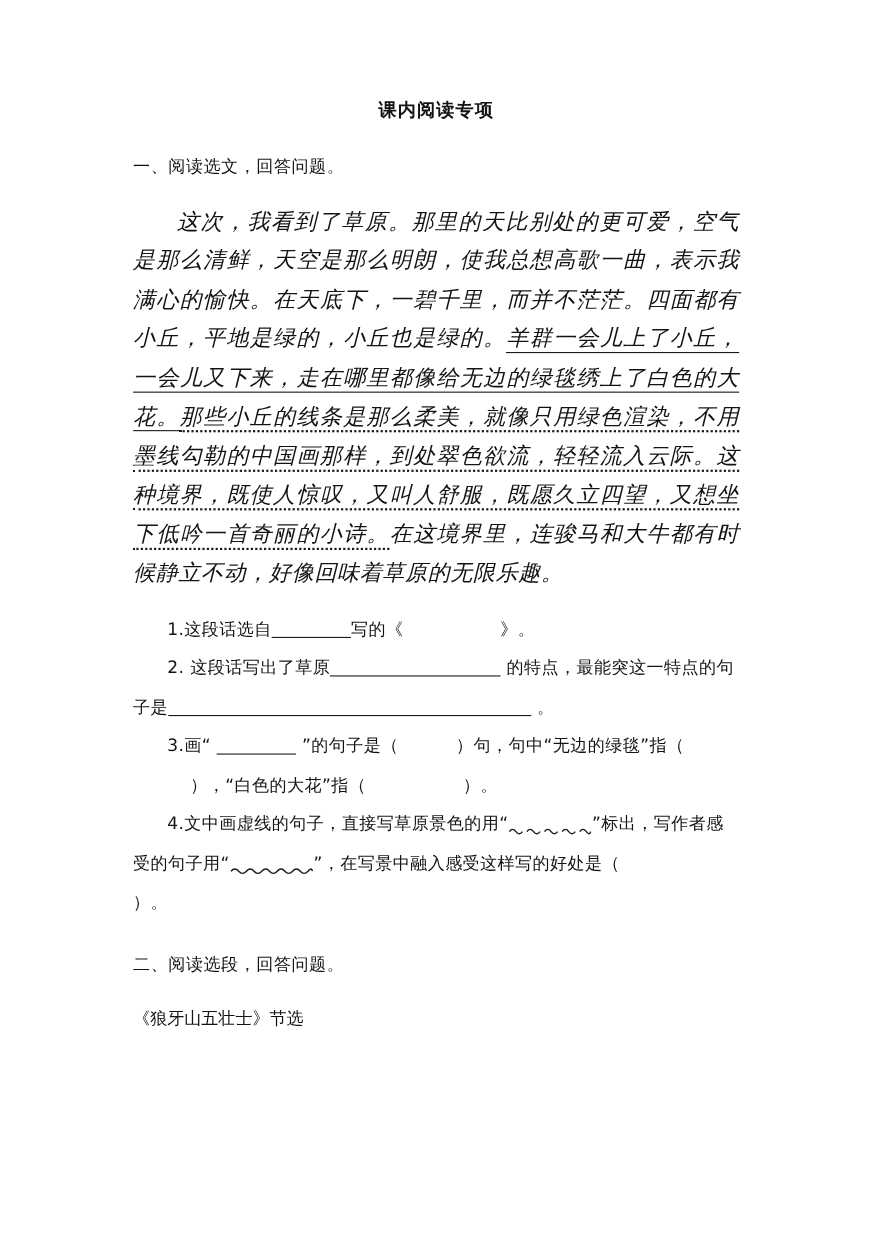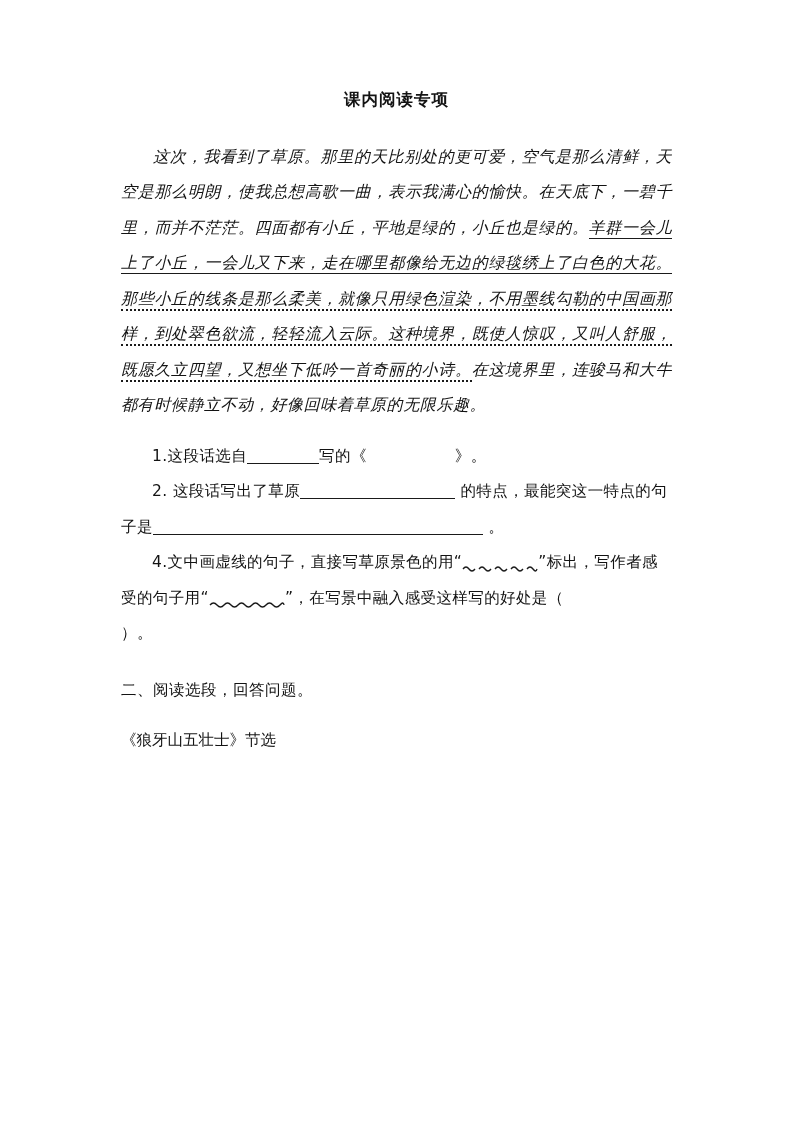--- a/index.html
+++ b/index.html
@@ -43,21 +43,21 @@
     letter-spacing: .5px;
     line-height: 1.6;
     margin: 0 0 20px 0;
     color: #131313;
   }
 
   
   .passage {
     font-family: "DejaVu Serif", "Liberation Serif", serif;
     font-style: italic;
-    font-size: 16px;
+    font-size: 20px;
     line-height: 35.5px;
     letter-spacing: .6px;
     text-align: justify;
     text-justify: inter-character;
     margin: 0 0 6px 0;
     text-indent: 2em;
     color: #131313;
   }
 
   .q {
@@ -116,29 +116,31 @@
   }
   .wavy svg { position: absolute; left: 0; bottom: -1px; }
 </style>
 </head>
 <body>
 
 <div class="page">
 
   <h1 class="doc-title">课内阅读专项</h1>
 
+  <p class="sec-head">一、阅读选文，回答问题。</p>
 
   <p class="passage"><span>这次，我看到了草原。那里的天比别处的更可爱，空气是那么清鲜，天空是那么明朗，使我总想高歌一曲，表示我满心的愉快。在天底下，一碧千里，而并不茫茫。四面都有小丘，平地是绿的，小丘也是绿的。</span><span class="u-solid">羊群一会儿上了小丘，一会儿又下来，走在哪里都像给无边的绿毯绣上了白色的大花。</span><span class="u-dot">那些小丘的线条是那么柔美，就像只用绿色渲染，不用墨线勾勒的中国画那样，到处翠色欲流，轻轻流入云际。这种境界，既使人惊叹，又叫人舒服，既愿久立四望，又想坐下低吟一首奇丽的小诗。</span><span>在这境界里，连骏马和大牛都有时候静立不动，好像回味着草原的无限乐趣。</span></p>
 
   <div class="gap-sm"></div>
 
   <p class="q"><span>1.</span><span>这段话选自</span><span class="blank b-sm"></span><span>写的《</span><span class="paren-gap wide"></span><span>》。</span></p>
 
   <p class="q"><span>2.</span>&nbsp;<span>这段话写出了草原</span><span class="blank b-lg"></span>&nbsp;<span>的特点，最能突这一特点的句子是</span><span class="blank b-xl"></span>&nbsp;<span>。</span></p>
 
+  <p class="q"><span>3.</span><span>画“</span>&nbsp;<span class="blank b-sm"></span>&nbsp;<span>”的句子是（</span><span class="paren-gap"></span><span class="kai">）句，句中“无边的绿毯”指（</span><span class="paren-gap"></span><span class="kai">），“白色的大花”指（</span><span class="paren-gap wide"></span><span class="kai">）。</span></p>
 
   <p class="q"><span>4.</span><span>文中画虚线的句子，直接写草原景色的用“</span><span class="wavy"><svg width="76" height="8" viewBox="0 0 76 8">
           <path d="M1 5 Q4 1 7 5 T13 5" stroke="#1a1a1a" stroke-width="1.3" fill="none"></path>
           <path d="M17 5 Q20 1 23 5 T29 5" stroke="#1a1a1a" stroke-width="1.3" fill="none"></path>
           <path d="M33 5 Q36 1 39 5 T45 5" stroke="#1a1a1a" stroke-width="1.3" fill="none"></path>
           <path d="M49 5 Q52 1 55 5 T61 5" stroke="#1a1a1a" stroke-width="1.3" fill="none"></path>
           <path d="M65 5 Q68 1 71 5 T75 5" stroke="#1a1a1a" stroke-width="1.3" fill="none"></path>
         </svg></span><span>”标出，写作者感受的句子用“</span><span class="wavy"><svg width="76" height="8" viewBox="0 0 76 8">
           <path d="M1 5 Q4.5 1 8 5 T15 5 T22 5 T29 5 T36 5 T43 5 T50 5 T57 5 T64 5 T71 5 T75 5" stroke="#1a1a1a" stroke-width="1.3" fill="none"></path>
         </svg></span><span>”，在写景中融入感受这样写的好处是（</span><span class="paren-gap wide"></span><span>）。</span></p>

